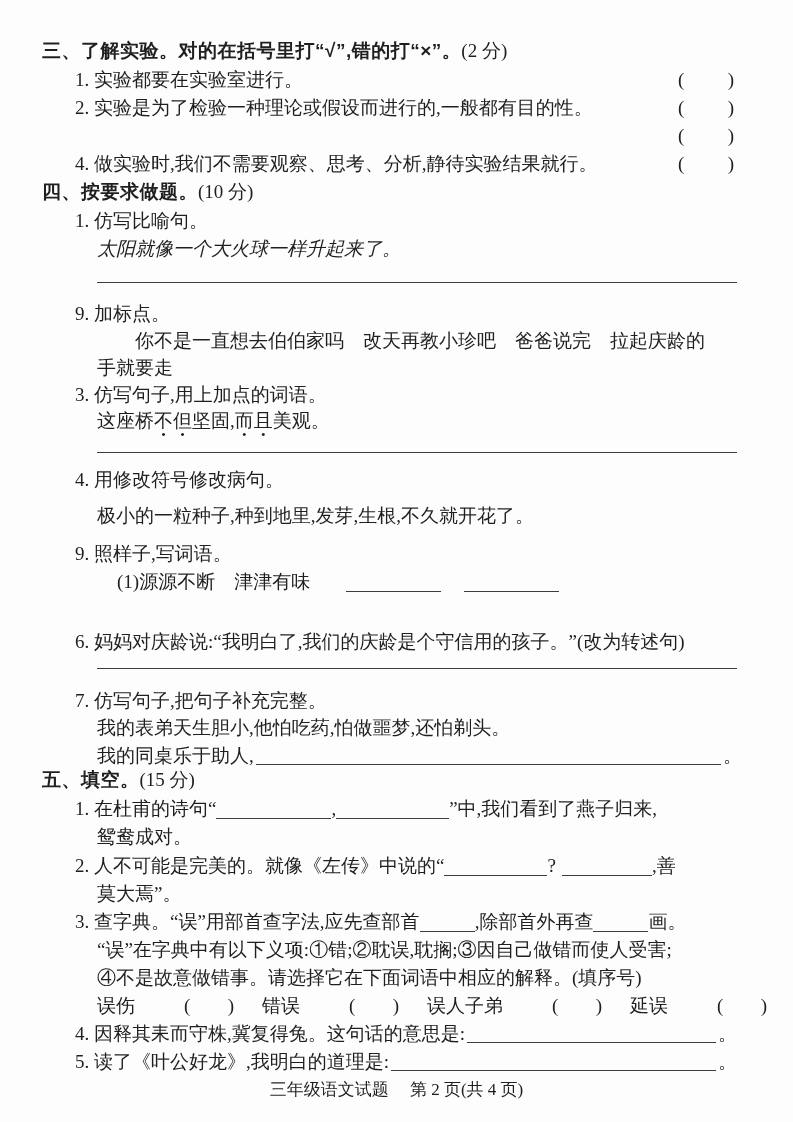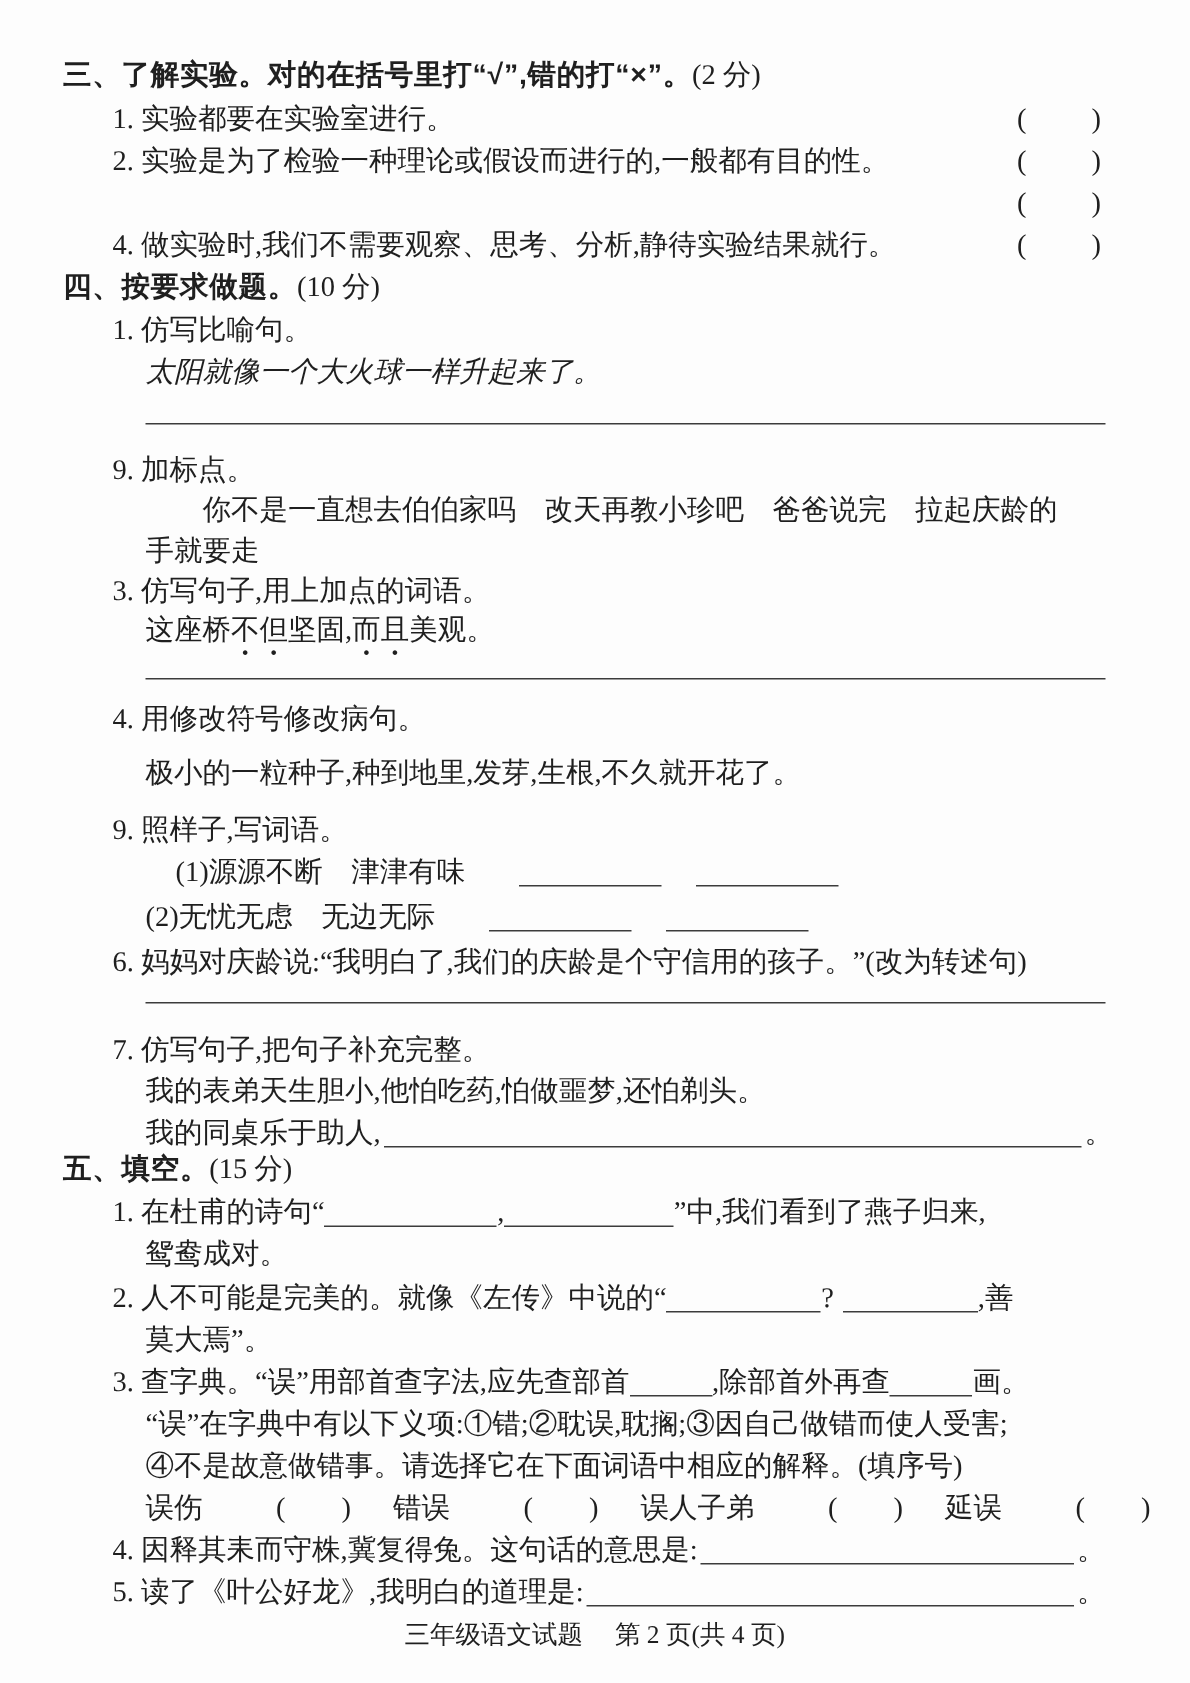--- a/index.html
+++ b/index.html
@@ -128,23 +128,20 @@
   </div>
   <div class="blankline" style="left:97px; top:426px; width:640px; height:26px;"></div>
 
   <div class="row" style="left:75px; top:466px;">4. 用修改符号修改病句。</div>
   <div class="row" style="left:97px; top:502px;">极小的一粒种子,种到地里,发芽,生根,不久就开花了。</div>
 
   <div class="row" style="left:75px; top:540px;">9. 照样子,写词语。</div>
   <div class="row" style="left:97px; top:568px;margin-left:20px;">
     <span>(1)源源不断　津津有味</span><span class="blank" style="width:95px; margin-left:36px;"></span><span class="blank" style="width:95px; margin-left:23px;"></span>
   </div>
-  <div class="row" style="left:97px; top:598px;">
-    <span>(2)无忧无虑　无边无际</span><span class="blank" style="width:95px; margin-left:36px;"></span><span class="blank" style="width:95px; margin-left:23px;"></span>
-  </div>
 
   <div class="row" style="left:75px; top:628px;">6. 妈妈对庆龄说:“我明白了,我们的庆龄是个守信用的孩子。”(改为转述句)</div>
   <div class="blankline" style="left:97px; top:642px; width:640px; height:26px;"></div>
 
   <div class="row" style="left:75px; top:687px;">7. 仿写句子,把句子补充完整。</div>
   <div class="row" style="left:97px; top:714px;">我的表弟天生胆小,他怕吃药,怕做噩梦,还怕剃头。</div>
   <div class="row flexrow" style="left:97px; top:742px; width:645px;">
     <span>我的同桌乐于助人,</span>
       <span class="fillblank"></span>
       <span>。</span>

